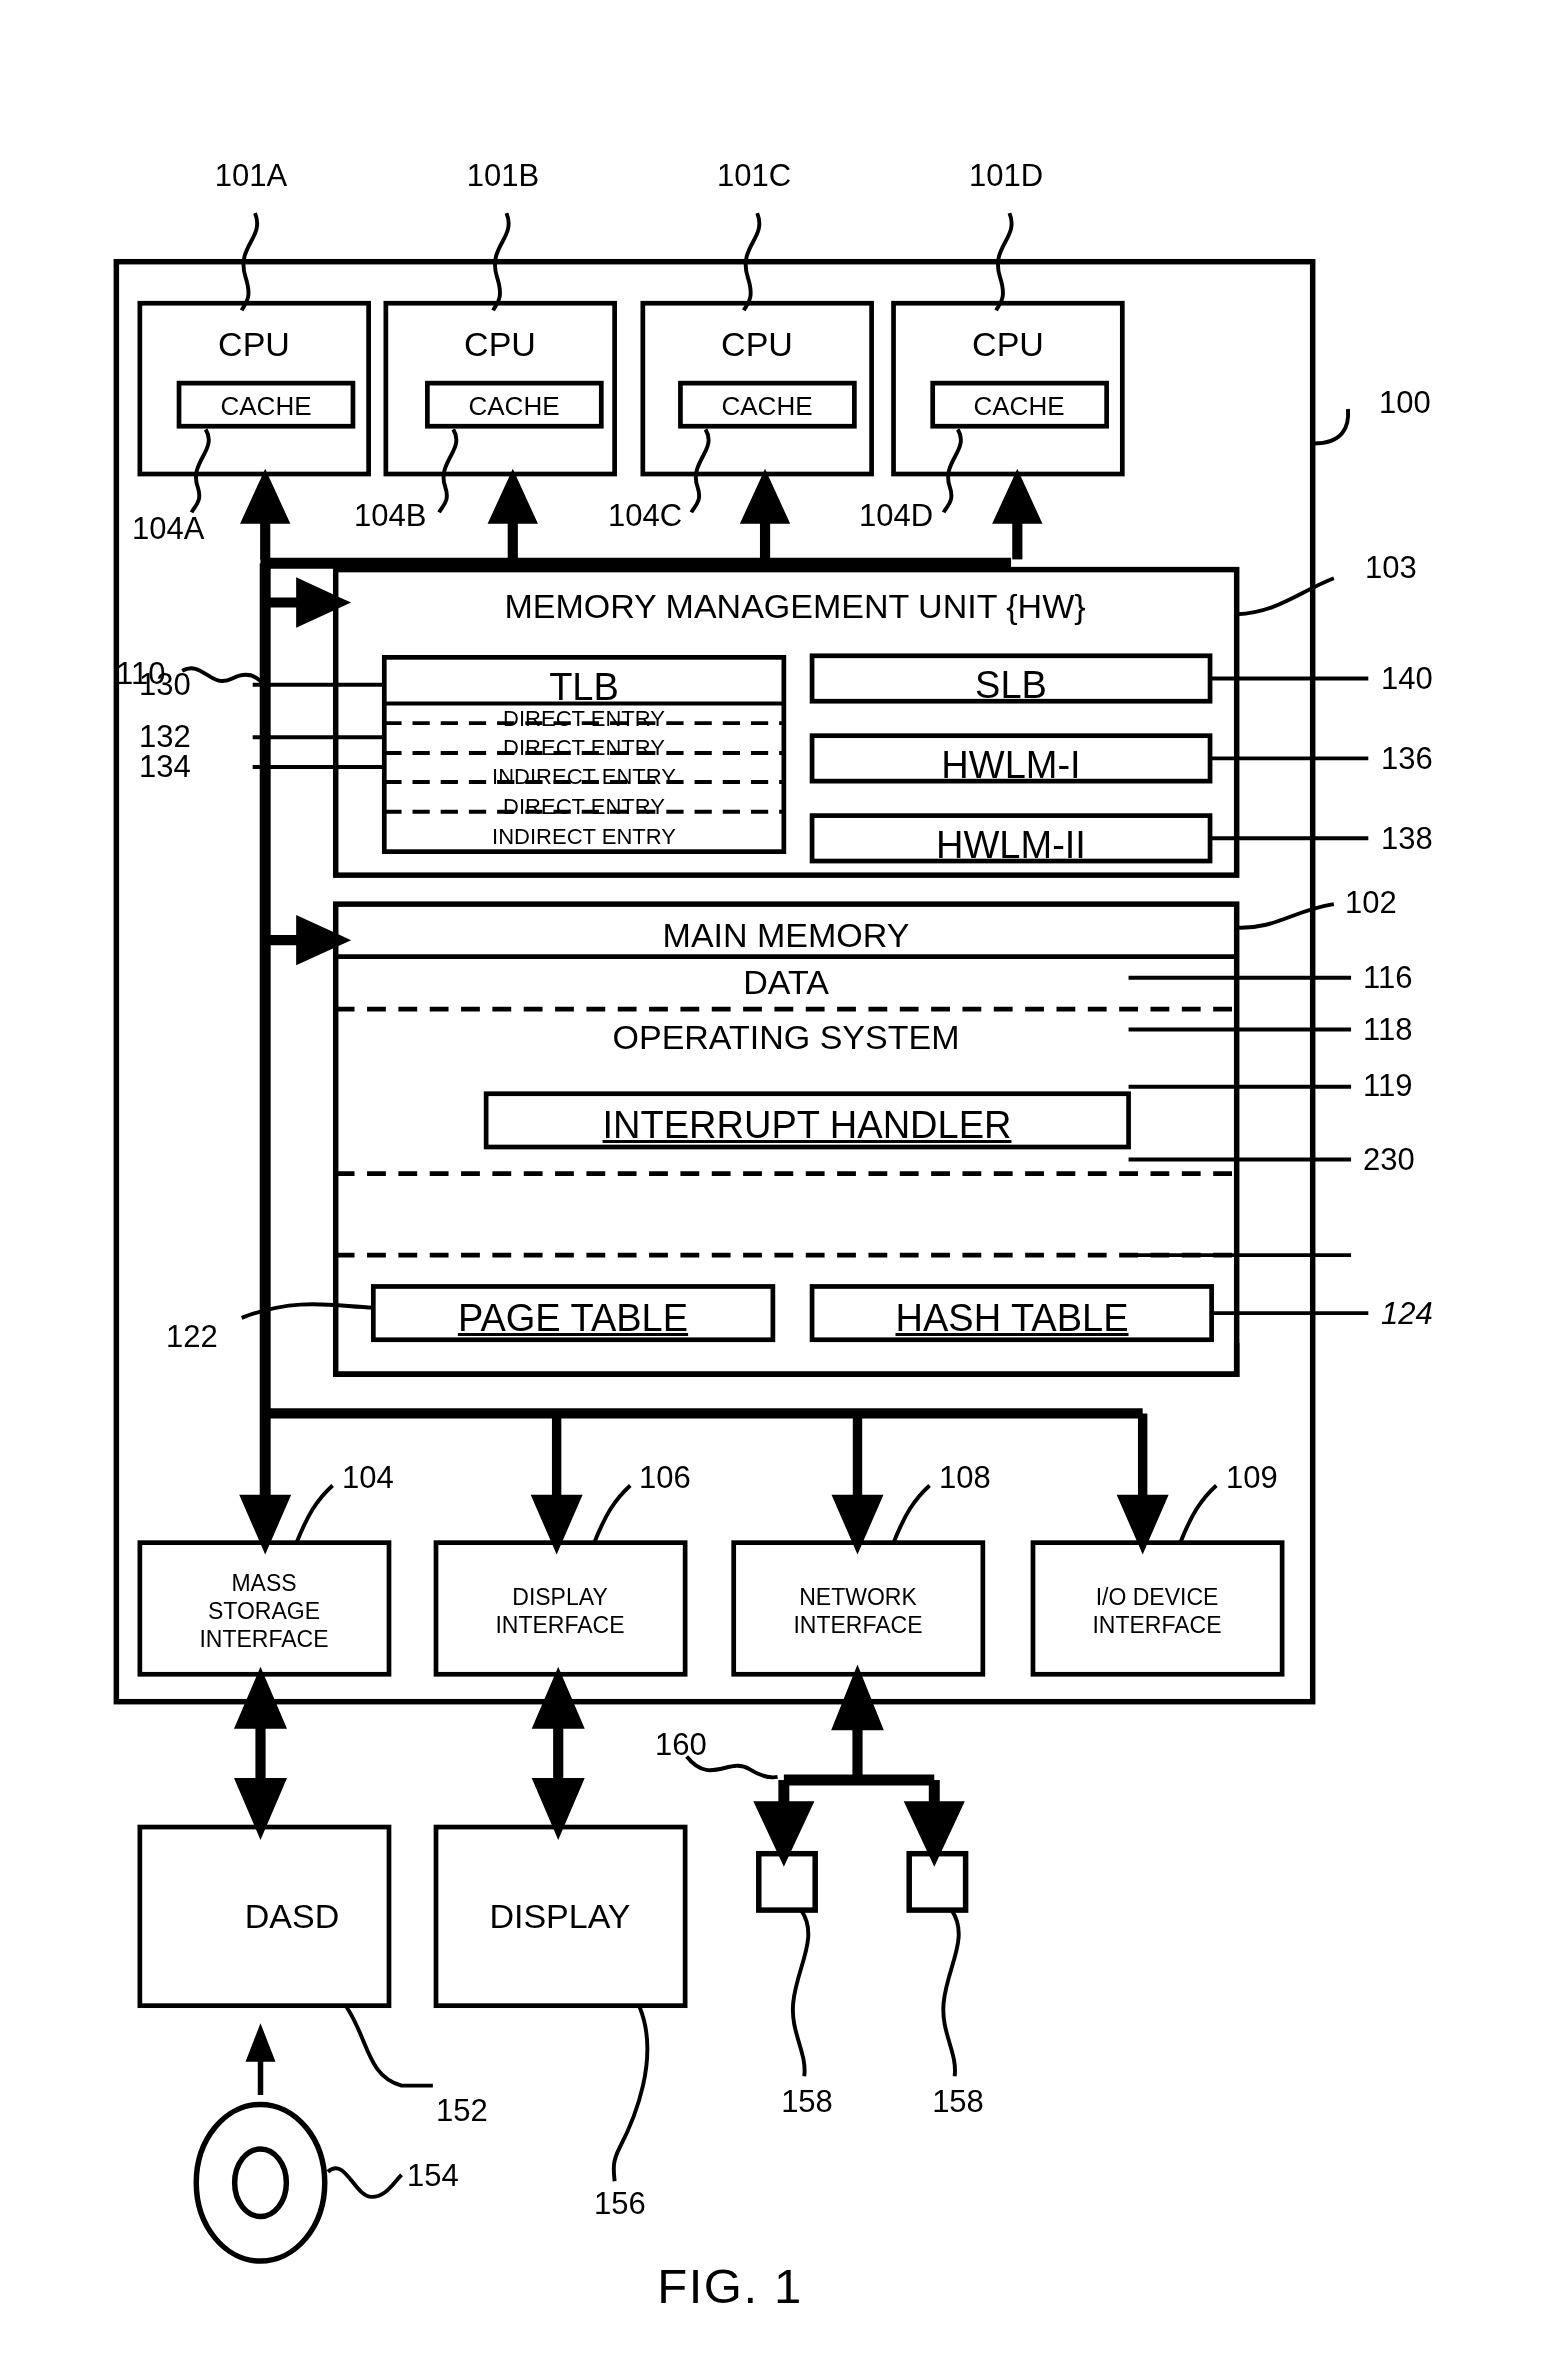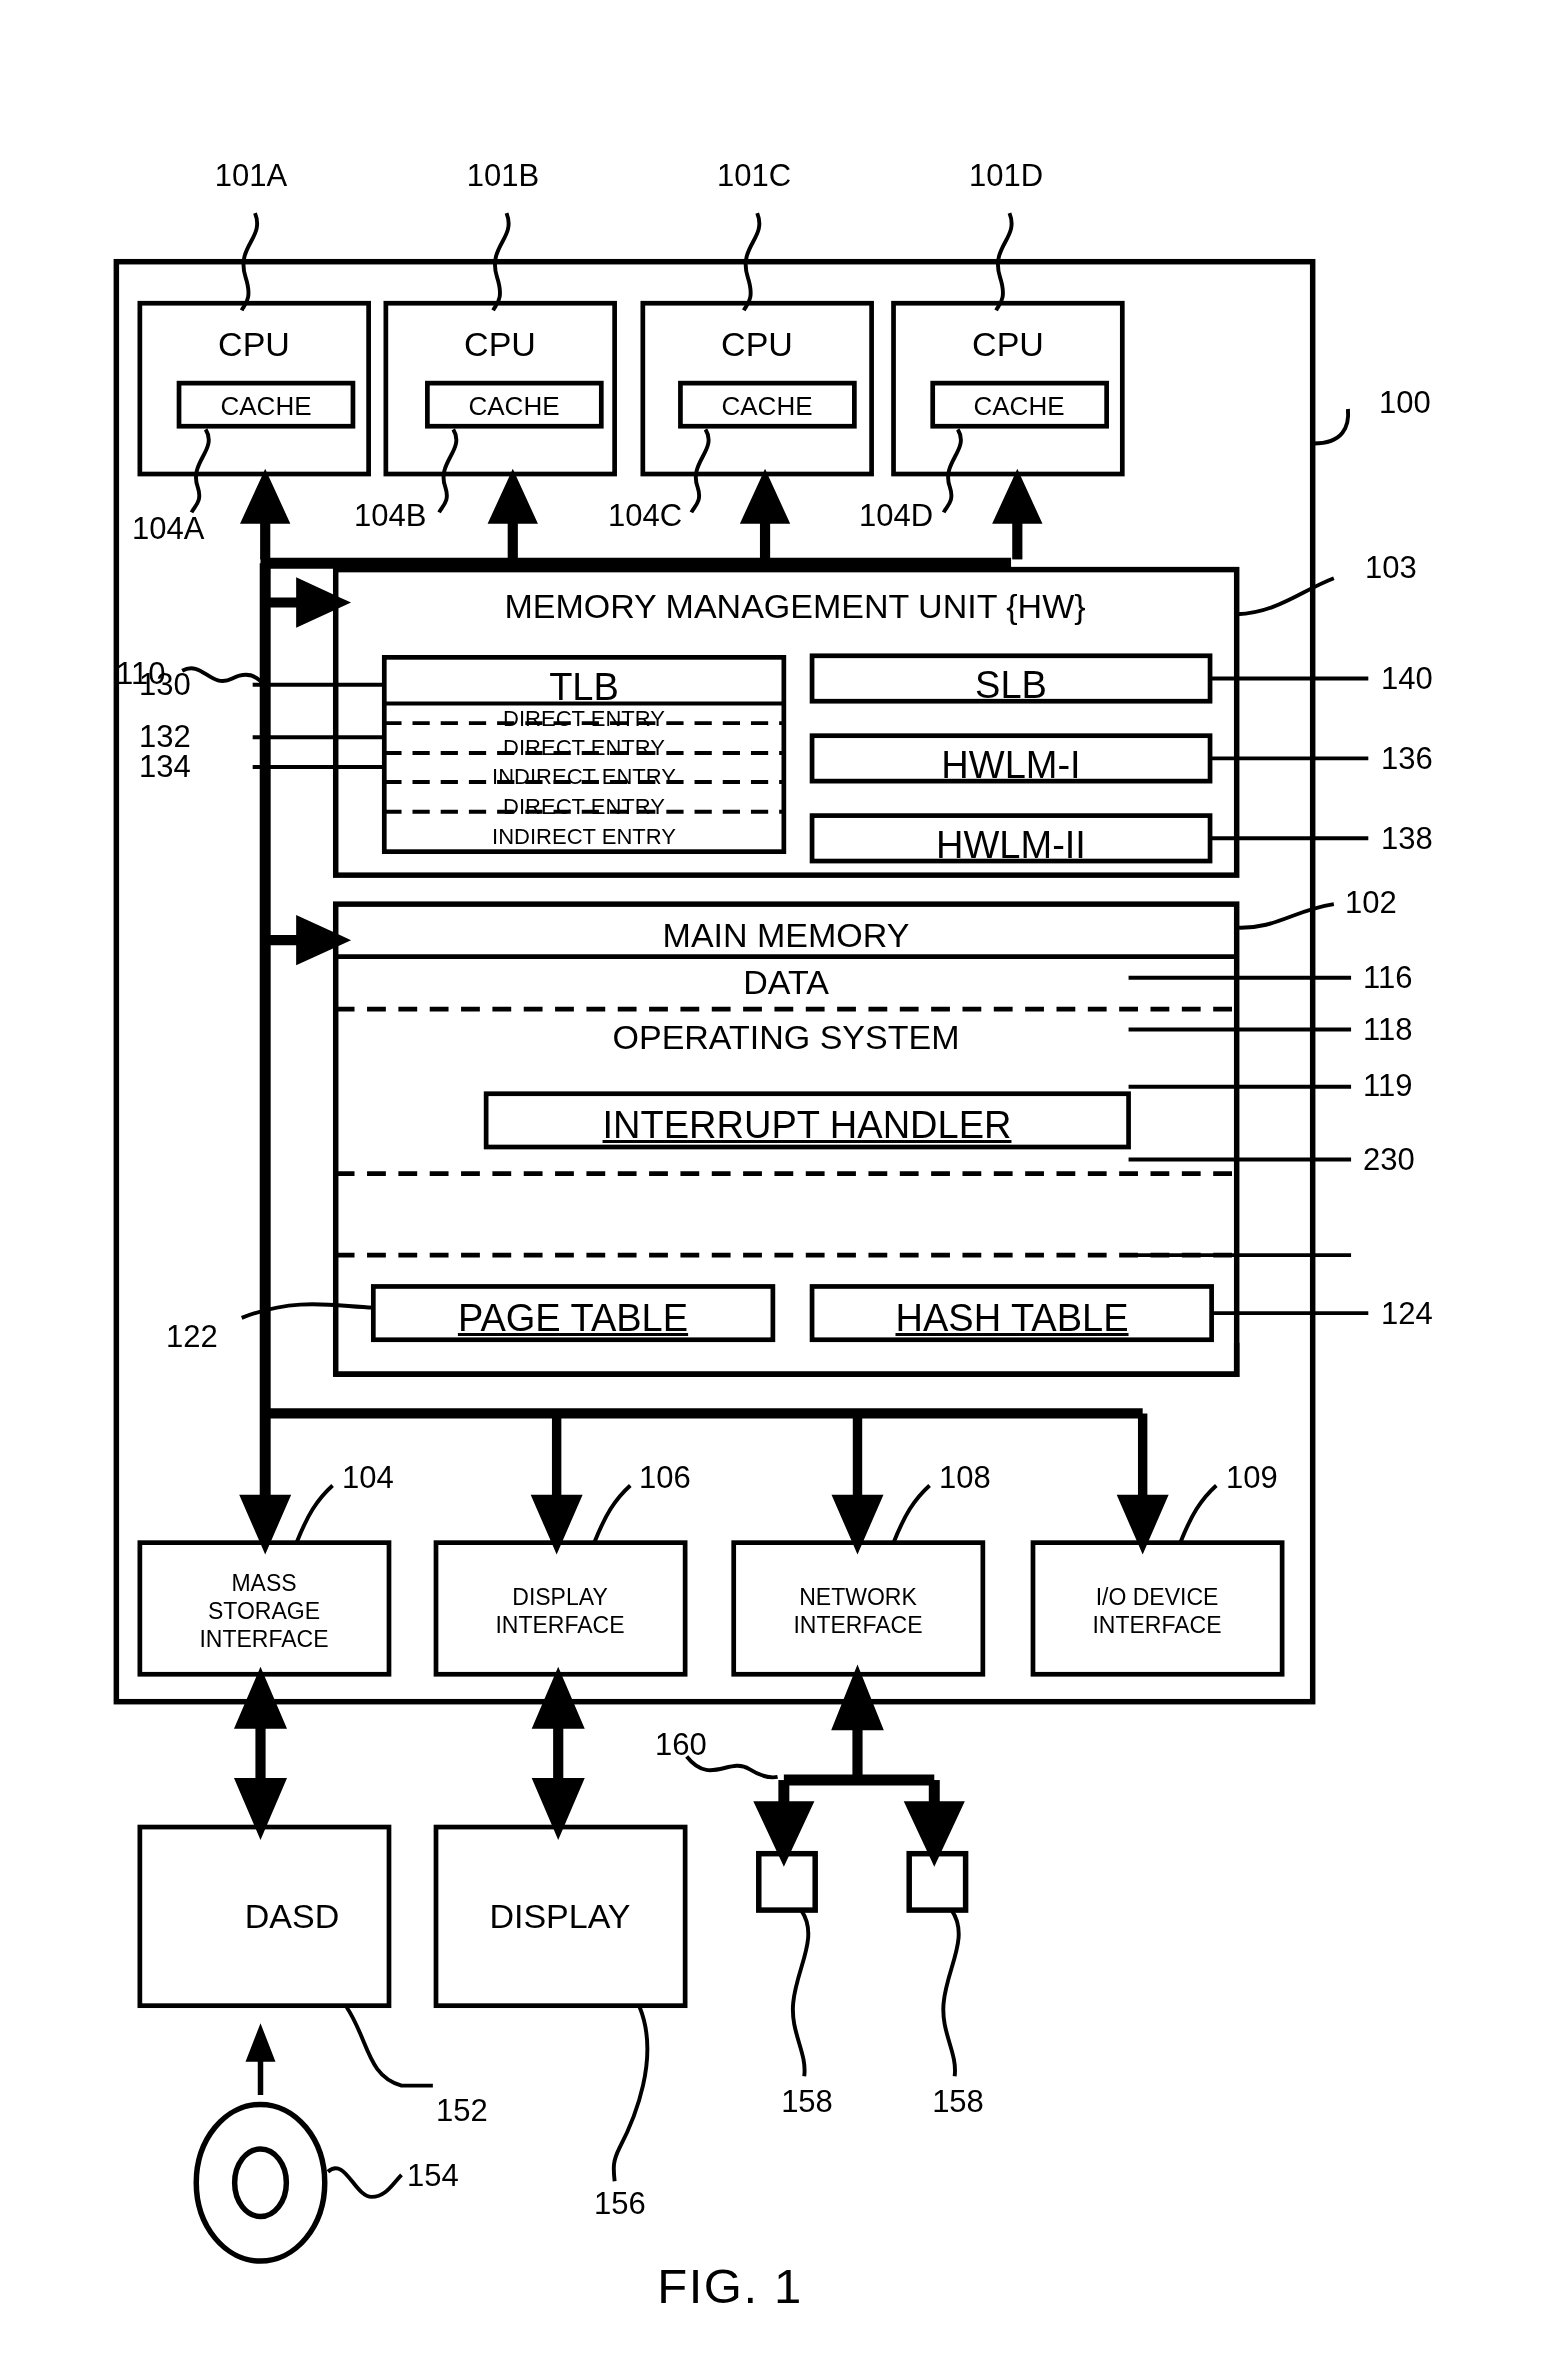--- a/index.html
+++ b/index.html
@@ -344,21 +344,21 @@
 
   <div class="txt lbl-box-md ctr" style="left:807px; top:1095px;">INTERRUPT HANDLER</div>
   <div class="txt lbl-ref" style="left:1363px; top:1059px;">119</div>
 
   <div class="txt lbl-ref" style="left:1363px; top:1133px;">230</div>
 
   <div class="txt lbl-box-md ctr" style="left:573px; top:1288px;">PAGE TABLE</div>
   <div class="txt lbl-ref" style="left:166px; top:1310px;">122</div>
 
   <div class="txt lbl-box-md ctr" style="left:1012px; top:1288px;">HASH TABLE</div>
-  <div class="txt lbl-ref" style="left:1381px; top:1287px;">124</div>
+  <div class="txt lbl-ref" style="left:1381px; top:1287px;font-style:italic;">124</div>
 
   <div class="txt lbl-ref" style="left:342px; top:1451px;">104</div>
   <div class="txt lbl-ref" style="left:639px; top:1451px;">106</div>
   <div class="txt lbl-ref" style="left:939px; top:1451px;">108</div>
   <div class="txt lbl-ref" style="left:1226px; top:1451px;">109</div>
 
   <div class="txt lbl-iface" style="left:264px; top:1558px;">
     <div>MASS</div>
     <div>STORAGE</div>
     <div>INTERFACE</div>

